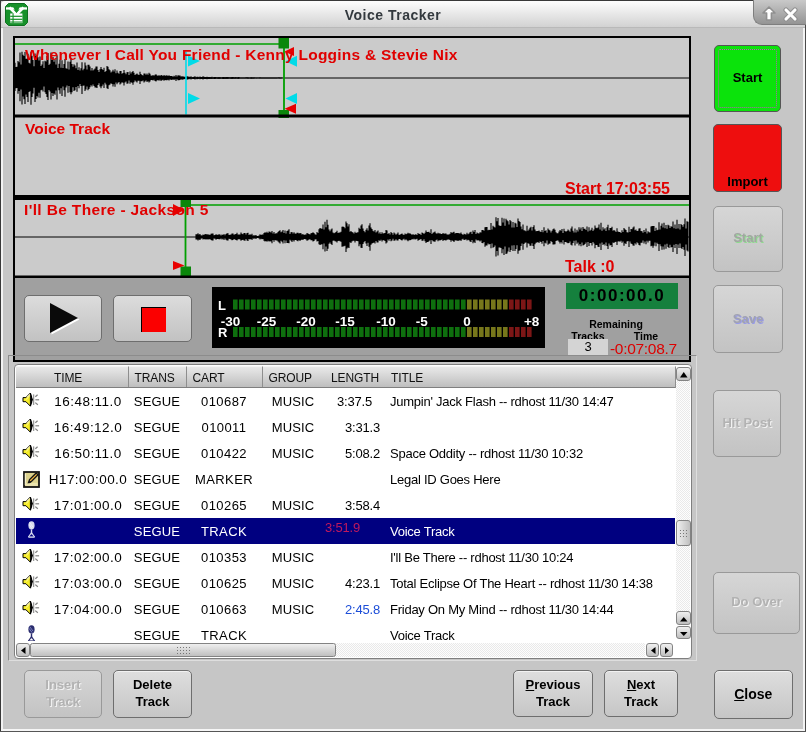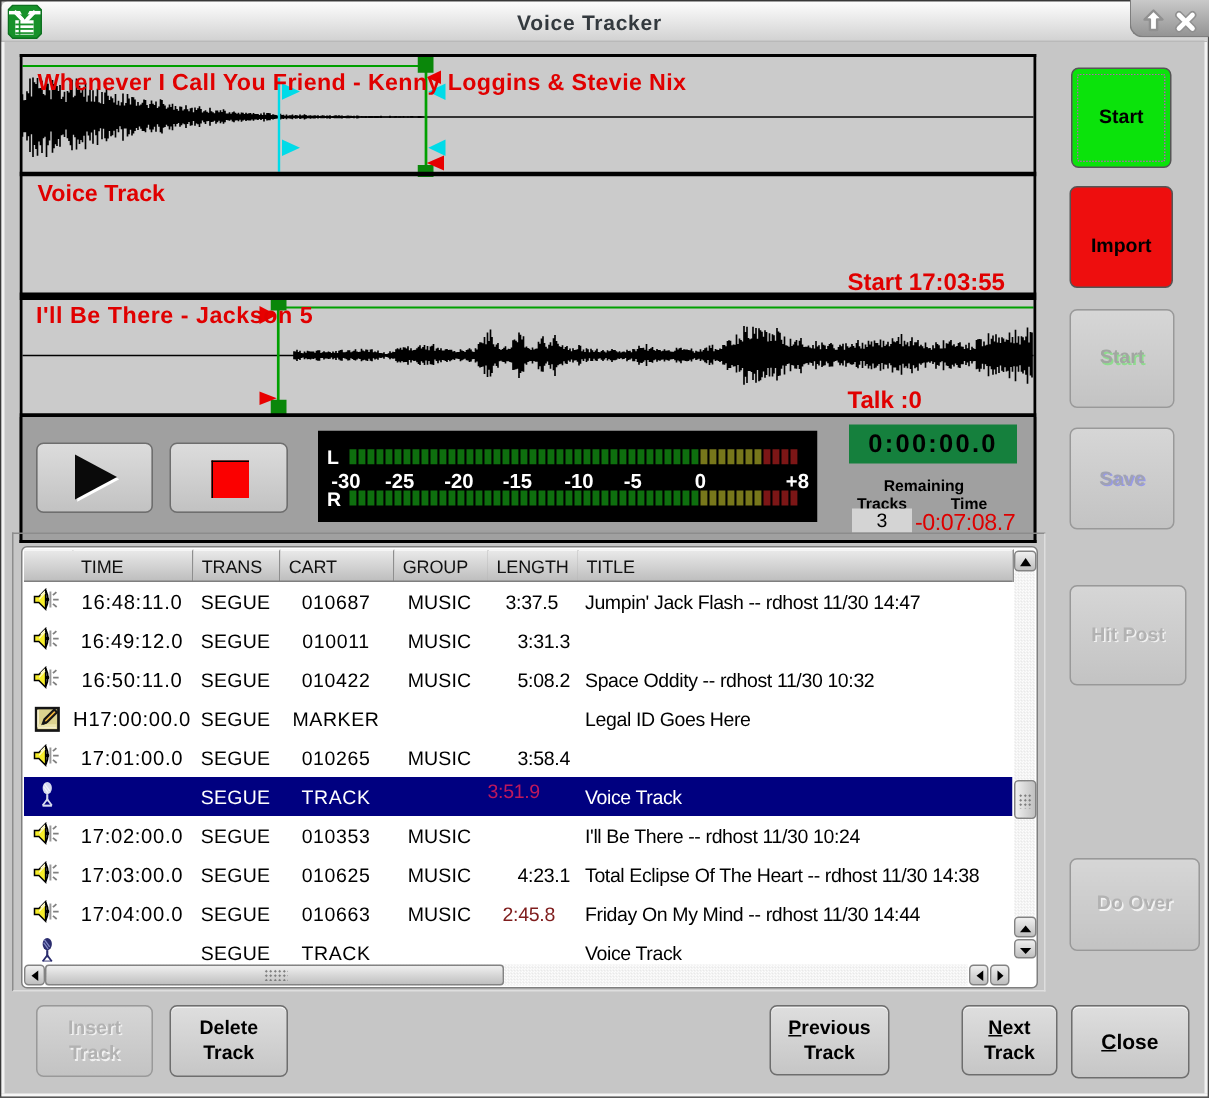--- a/index.html
+++ b/index.html
@@ -350,21 +350,21 @@
 <circle cx="9.6" cy="8.6" r="1.3" fill="#000"></circle>
 <path d="M11.6,3.4 V14" stroke="#9a9a9a" stroke-width="1.3" fill="none"></path>
 <path d="M13.3,5.8 l2.3,-2.1" stroke="#808080" stroke-width="1.2"></path>
 <path d="M13.4,8.8 h3.7" stroke="#808080" stroke-width="1.2"></path>
 <path d="M13.3,11.6 l2.5,2.1" stroke="#808080" stroke-width="1.2"></path>
 </svg>
       <div style="position:absolute;left:48px;top:602px;width:80px;text-align:center;color:#000;white-space:nowrap;font-size:13.5px;letter-spacing:0.45px">17:04:00.0</div>
       <div style="position:absolute;left:128px;top:602px;width:58px;text-align:center;color:#000;white-space:nowrap;font-size:13px;letter-spacing:0.15px">SEGUE</div>
       <div style="position:absolute;left:186px;top:602px;width:76px;text-align:center;color:#000;white-space:nowrap;font-size:13px;letter-spacing:0.4px">010663</div>
       <div style="position:absolute;left:262px;top:602px;width:62px;text-align:center;color:#000;white-space:nowrap;font-size:13px;letter-spacing:0.1px">MUSIC</div>
-      <div style="position:absolute;left:325px;top:602px;width:55px;text-align:center;color:#7f1d1d;white-space:nowrap;font-size:13px;letter-spacing:-0.2px">2:45.8</div>
+      <div style="position:absolute;left:325px;top:602px;width:55px;text-align:right;color:#1d4ed8;white-space:nowrap;font-size:13px;letter-spacing:-0.2px">2:45.8</div>
       <div style="position:absolute;left:390px;top:602px;width:280px;text-align:left;color:#000;white-space:nowrap;font-size:13px;letter-spacing:-0.25px">Friday On My Mind -- rdhost 11/30 14:44</div>
       <svg style="position:absolute;left:22px;top:598.5px" width="18" height="18" viewBox="0 0 18 18">
 <path d="M1,6.6 h2.9 L8.4,2 V15.2 L3.9,10.7 H1 Z" fill="#f6ed2a" stroke="#000" stroke-width="1"></path>
 <path d="M5.1,6 l3,-3 M4.1,8.6 l4,-4.4" stroke="#fffbd0" stroke-width="0.8" fill="none"></path>
 <path d="M8.4,2.6 q2.9,6 0,12" fill="none" stroke="#000" stroke-width="1.3"></path>
 <circle cx="9.6" cy="8.6" r="1.3" fill="#000"></circle>
 <path d="M11.6,3.4 V14" stroke="#9a9a9a" stroke-width="1.3" fill="none"></path>
 <path d="M13.3,5.8 l2.3,-2.1" stroke="#808080" stroke-width="1.2"></path>
 <path d="M13.4,8.8 h3.7" stroke="#808080" stroke-width="1.2"></path>
 <path d="M13.3,11.6 l2.5,2.1" stroke="#808080" stroke-width="1.2"></path>
@@ -408,30 +408,30 @@
     </svg></div>
 <div style="position:absolute;left:659.5px;top:642.5px;width:13px;height:14px;background:linear-gradient(#f0f0f0,#bfbfbf);border:1px solid #838383;border-radius:3px;box-sizing:border-box"><svg width="11" height="12" viewBox="0 0 11 12" fill="#000">
       <polygon points="4,3 4,10 8,6.5"></polygon>
     </svg></div>
 
 <div style="position:absolute;left:714px;top:45px;width:67px;height:67px;box-sizing:border-box;display:flex;align-items:center;justify-content:center;text-align:center;font-weight:bold;font-size:13px;border-radius:5px;line-height:1.3;background:#0be30b;border:1px solid #555;color:#000;">
     <div style="position:absolute;inset:3px;border:1px dotted #b75fb7;border-radius:2px"></div>
     <span style="position:relative">Start</span>
   </div>
 <div style="position:absolute;left:713px;top:124px;width:69px;height:68px;box-sizing:border-box;display:flex;align-items:center;justify-content:center;text-align:center;font-weight:bold;font-size:13px;border-radius:5px;line-height:1.3;background:#ee0e0e;border:1px solid #555;color:#000;">
-    <span style="position:relative;top:6px">Import</span>
+    <span style="position:relative;top:24px">Import</span>
   </div>
 <div style="position:absolute;left:713px;top:205.5px;width:70px;height:66.5px;box-sizing:border-box;display:flex;align-items:center;justify-content:center;text-align:center;font-weight:bold;font-size:13px;border-radius:5px;line-height:1.3;background:linear-gradient(#d6d6d6,#c3c3c3);border:1px solid #999;color:#a2a6a2;text-shadow:1px 1px 0 #8edc8e;">Start</div>
 <div style="position:absolute;left:713px;top:285px;width:70px;height:68px;box-sizing:border-box;display:flex;align-items:center;justify-content:center;text-align:center;font-weight:bold;font-size:13px;border-radius:5px;line-height:1.3;background:linear-gradient(#d6d6d6,#c3c3c3);border:1px solid #999;color:#a0a2b2;text-shadow:1px 1px 0 #979ae8;">Save</div>
-<div style="position:absolute;left:713px;top:389.5px;width:78px;height:67px;box-sizing:border-box;display:flex;align-items:center;justify-content:center;text-align:left;font-weight:bold;font-size:13px;border-radius:5px;line-height:1.3;background:linear-gradient(#d6d6d6,#c3c3c3);border:1px solid #999;color:#b2b2b2;text-shadow:1px 1px 0 #f2f2f2;">Hit Post</div>
+<div style="position:absolute;left:713px;top:389.5px;width:68px;height:67px;box-sizing:border-box;display:flex;align-items:center;justify-content:center;text-align:left;font-weight:bold;font-size:13px;border-radius:5px;line-height:1.3;background:linear-gradient(#d6d6d6,#c3c3c3);border:1px solid #999;color:#b2b2b2;text-shadow:1px 1px 0 #f2f2f2;">Hit Post</div>
 <div style="position:absolute;left:713px;top:571.5px;width:87px;height:62.5px;box-sizing:border-box;display:flex;align-items:center;justify-content:center;text-align:right;font-weight:bold;font-size:13px;border-radius:5px;line-height:1.3;background:linear-gradient(#d6d6d6,#c3c3c3);border:1px solid #999;color:#b2b2b2;text-shadow:1px 1px 0 #f2f2f2;">Do Over</div>
 <div style="position:absolute;left:714px;top:669.5px;width:78.5px;height:49px;box-sizing:border-box;display:flex;align-items:center;justify-content:center;text-align:center;font-weight:bold;font-size:14px;border-radius:5px;line-height:1.3;background:linear-gradient(#dedede,#c6c6c6);border:1px solid #6e6e6e;color:#000;box-shadow:inset 0 1px 0 #f2f2f2;">
     <span><u>C</u>lose</span>
   </div>
 <div style="position:absolute;left:24px;top:670px;width:78px;height:48px;box-sizing:border-box;display:flex;align-items:center;justify-content:center;text-align:center;font-weight:bold;font-size:13px;border-radius:5px;line-height:1.3;background:linear-gradient(#d6d6d6,#c3c3c3);border:1px solid #999;color:#b2b2b2;text-shadow:1px 1px 0 #f2f2f2;">Insert<br>Track</div>
 <div style="position:absolute;left:113px;top:670px;width:79px;height:48px;box-sizing:border-box;display:flex;align-items:center;justify-content:center;text-align:center;font-weight:bold;font-size:13px;border-radius:5px;line-height:1.3;background:linear-gradient(#dedede,#c6c6c6);border:1px solid #6e6e6e;color:#000;box-shadow:inset 0 1px 0 #f2f2f2;">
     <span>Delete<br>Track</span>
   </div>
 <div style="position:absolute;left:513px;top:670px;width:80px;height:47px;box-sizing:border-box;display:flex;align-items:center;justify-content:center;text-align:center;font-weight:bold;font-size:13px;border-radius:5px;line-height:1.3;background:linear-gradient(#dedede,#c6c6c6);border:1px solid #6e6e6e;color:#000;box-shadow:inset 0 1px 0 #f2f2f2;">
     <span><u>P</u>revious<br>Track</span>
   </div>
-<div style="position:absolute;left:604px;top:670px;width:64px;height:47px;box-sizing:border-box;display:flex;align-items:center;justify-content:center;text-align:center;font-weight:bold;font-size:13px;border-radius:5px;line-height:1.3;background:linear-gradient(#dedede,#c6c6c6);border:1px solid #6e6e6e;color:#000;box-shadow:inset 0 1px 0 #f2f2f2;margin-left:37px;">
+<div style="position:absolute;left:604px;top:670px;width:74px;height:47px;box-sizing:border-box;display:flex;align-items:center;justify-content:center;text-align:center;font-weight:bold;font-size:13px;border-radius:5px;line-height:1.3;background:linear-gradient(#dedede,#c6c6c6);border:1px solid #6e6e6e;color:#000;box-shadow:inset 0 1px 0 #f2f2f2;">
     <span><u>N</u>ext<br>Track</span>
   </div>
 </body></html>

